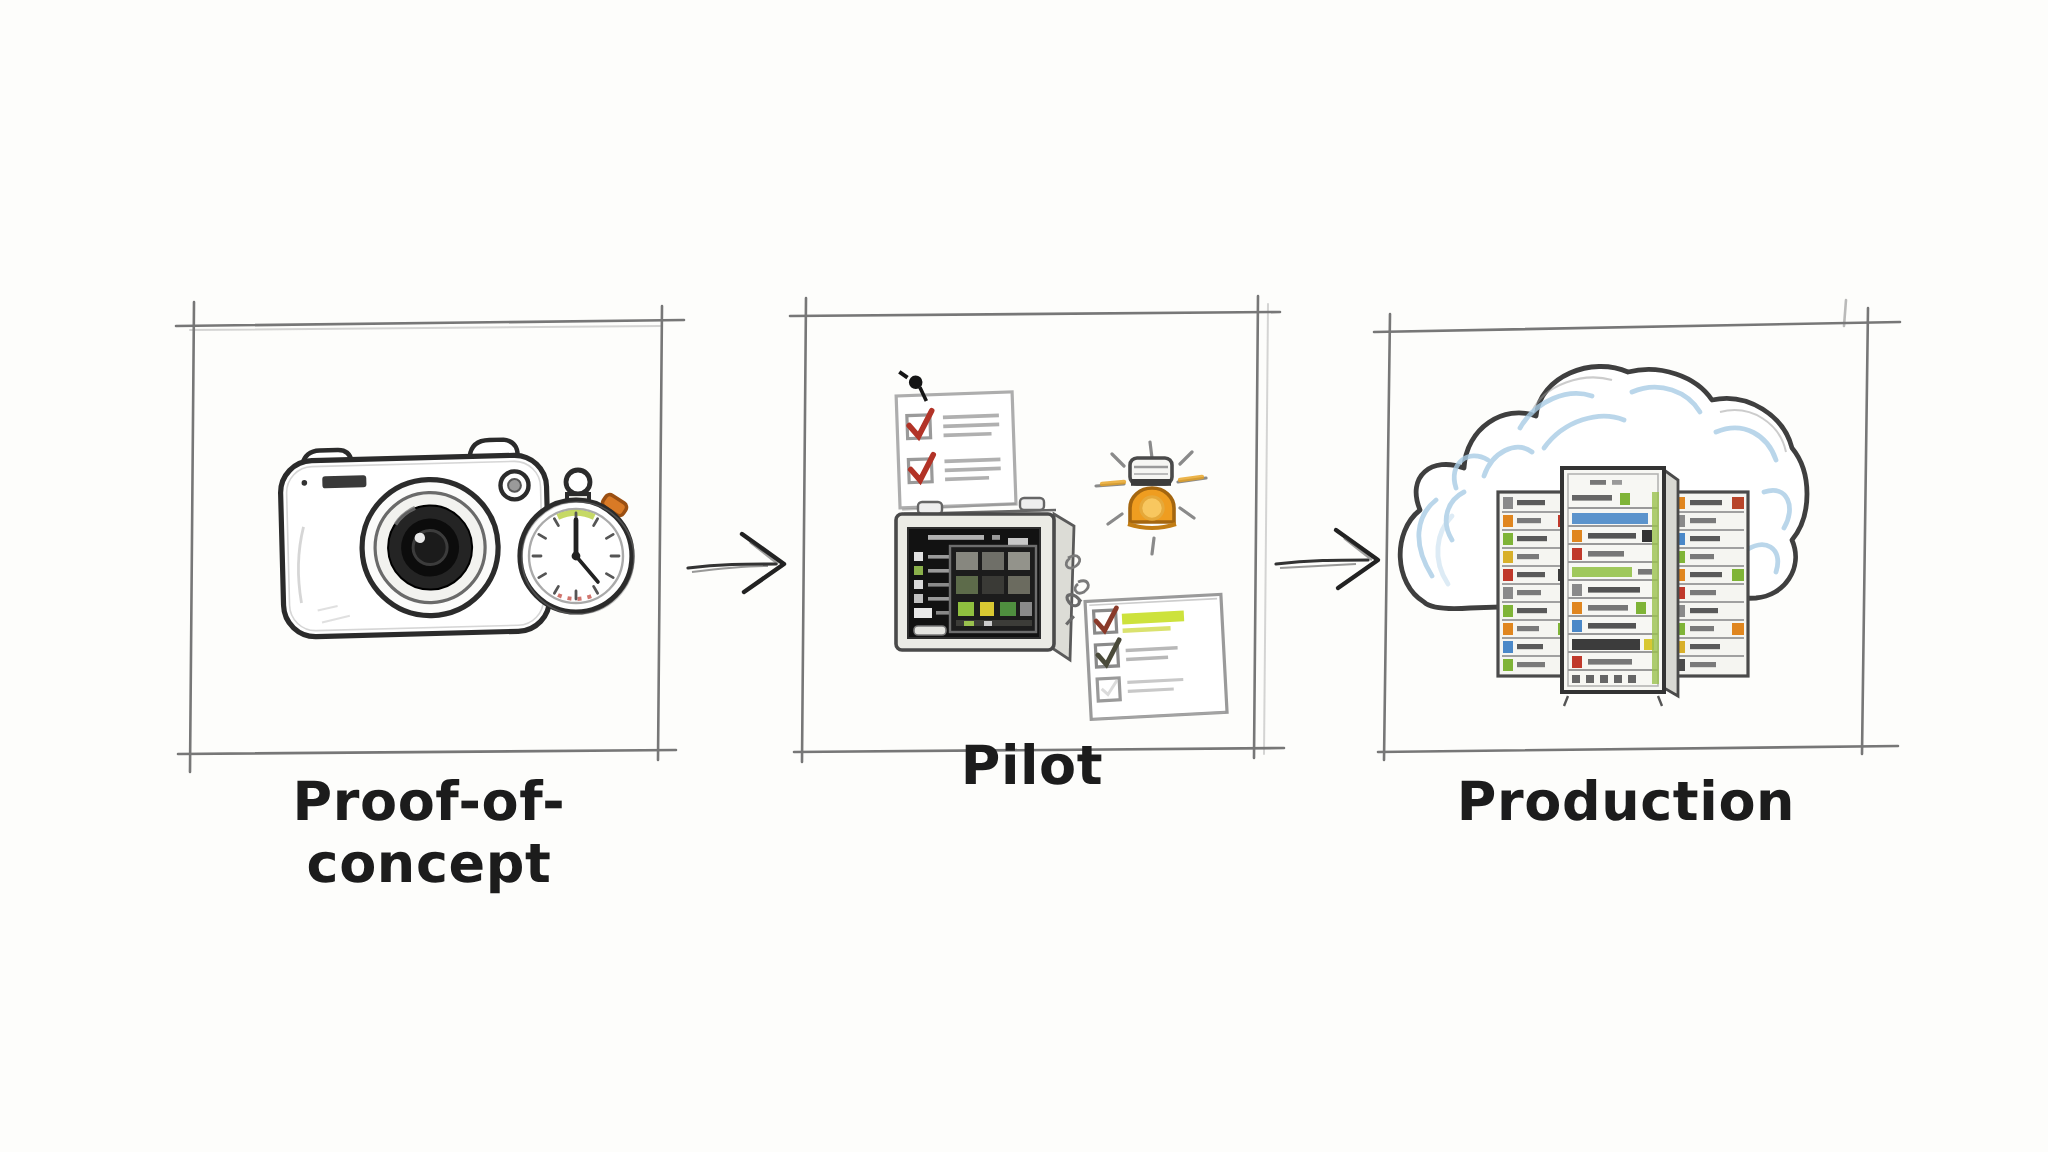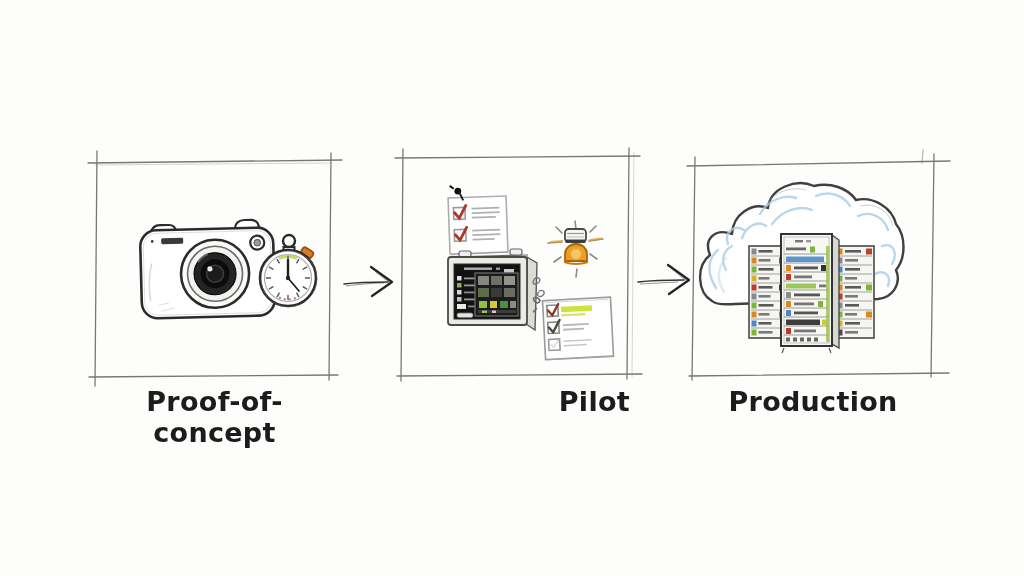--- a/index.html
+++ b/index.html
@@ -170,21 +170,21 @@
         <rect x="562" y="306" width="31" height="5.5" fill="#cde23c"></rect>
         <rect x="562" y="313.5" width="24" height="2.2" fill="#d4dd55" opacity=".85"></rect>
         <rect x="548" y="321" width="11" height="11" fill="none" stroke="#8a8a8a" stroke-width="1.6"></rect>
         <path d="M549,326 l4,5 l7,-12" fill="none" stroke="#4a4a3a" stroke-width="2.4" stroke-linecap="round"></path>
         <path d="M563,324.5 h26 M563,329 h21" stroke="#b8b8b8" stroke-width="1.8"></path>
         <rect x="548" y="338" width="11" height="11" fill="none" stroke="#9a9a9a" stroke-width="1.6"></rect>
         <path d="M550,343 l3,3 l5,-7" fill="none" stroke="#ccc" stroke-width="1.5" opacity=".7"></path>
         <path d="M563,340.5 h28 M563,345 h23" stroke="#c8c8c8" stroke-width="1.6"></path>
       </g>
     </svg>
-    <div class="stage-label" style="left:14px;top:246px;width:228px;text-align:right;">Pilot</div>
+    <div class="stage-label" style="left:14px;top:228px;width:228px;">Pilot</div>
   </section>
 
   <svg class="arrow-svg" style="left:632px;top:252px;" width="62" height="50" viewBox="632 252 62 50">
     <path d="M638,282 C655,280 668,280 684,280" fill="none" stroke="#333" stroke-width="1.6" stroke-linecap="round"></path>
     <path d="M640,284 L678,282" fill="none" stroke="#333" stroke-width="1" opacity=".5"></path>
     <path d="M668,265 L689,280 L669,294" fill="none" stroke="#222" stroke-width="2.2" stroke-linejoin="round" stroke-linecap="round"></path>
     <path d="M672,269 L686,280" fill="none" stroke="#444" stroke-width="1.2" opacity=".5"></path>
   </svg>
 
   <section class="stage" style="left:682px;top:140px;width:276px;height:290px;">

